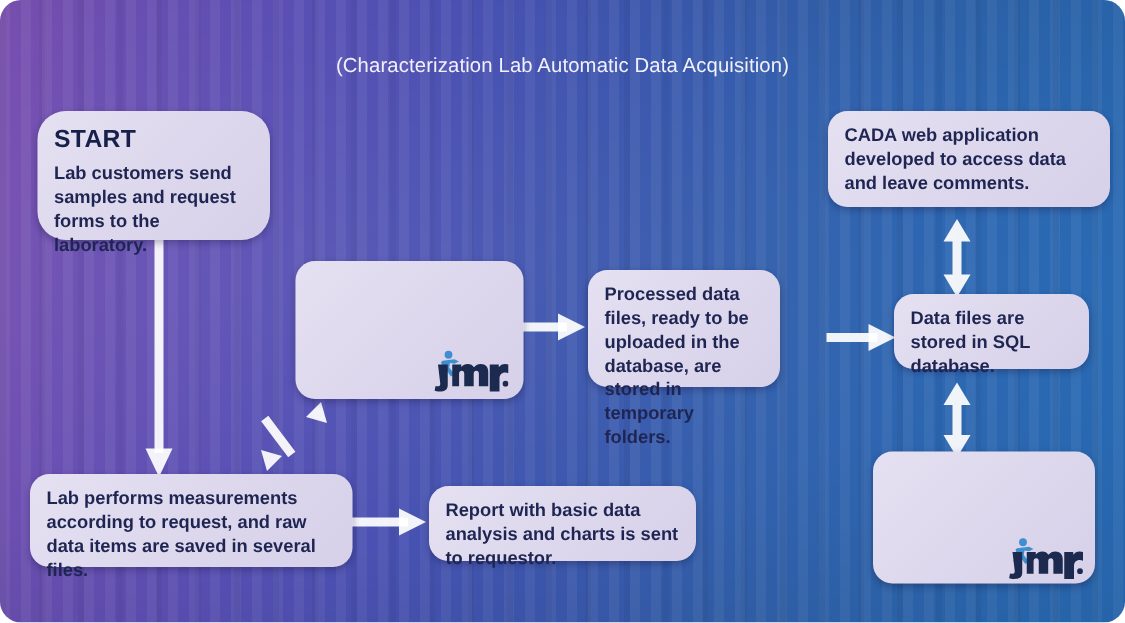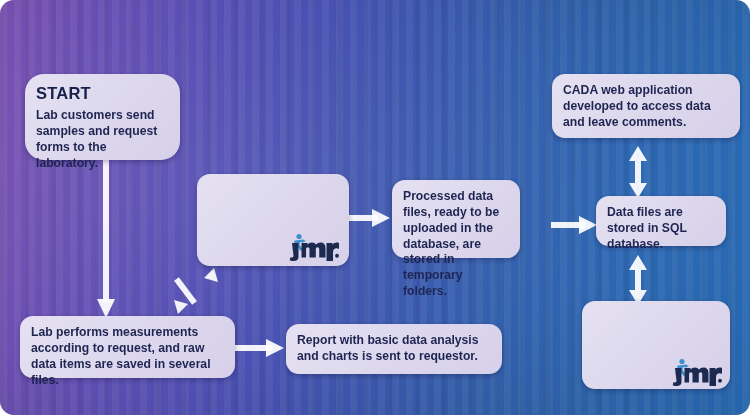--- a/index.html
+++ b/index.html
@@ -77,20 +77,21 @@
   .arrow svg{display:block;overflow:visible;}
 </style>
 </head>
 <body>
 
 <div class="canvas">
   <div class="stripes"></div>
   <div class="stripes2"></div>
   <div class="vignette"></div>
 
+  <div class="subtitle">(Characterization Lab Automatic Data Acquisition)</div>
 
   <div class="arrow" style="left:96px;top:158px;">
     <svg width="20" height="162" viewBox="0 0 20 162">
       <rect x="7" y="0" width="6" height="144" fill="#ffffff" opacity="0.93"></rect>
       <polygon points="10,160 1,141 19,141" fill="#ffffff" opacity="0.93"></polygon>
     </svg>
   </div>
 
   <div class="arrow" style="left:172px;top:262px;">
     <svg width="48" height="58" viewBox="0 0 48 58">
@@ -191,17 +192,17 @@
           <circle cx="120" cy="45.5" r="3.8"></circle>
         </g>
       </svg>
     </span>
   </div>
 
   <div class="box" style="left:20px;top:316px;width:215px;height:62px;">
     <span class="btxt">Lab performs measurements according to request, and raw data items are saved in several files.</span>
   </div>
 
-  <div class="box" style="left:286px;top:324px;width:216px;height:50px;">
+  <div class="box" style="left:286px;top:324px;width:178px;height:50px;">
     <span class="btxt">Report with basic data analysis and charts is sent to requestor.</span>
   </div>
 
 </div>
 
 </body></html>

